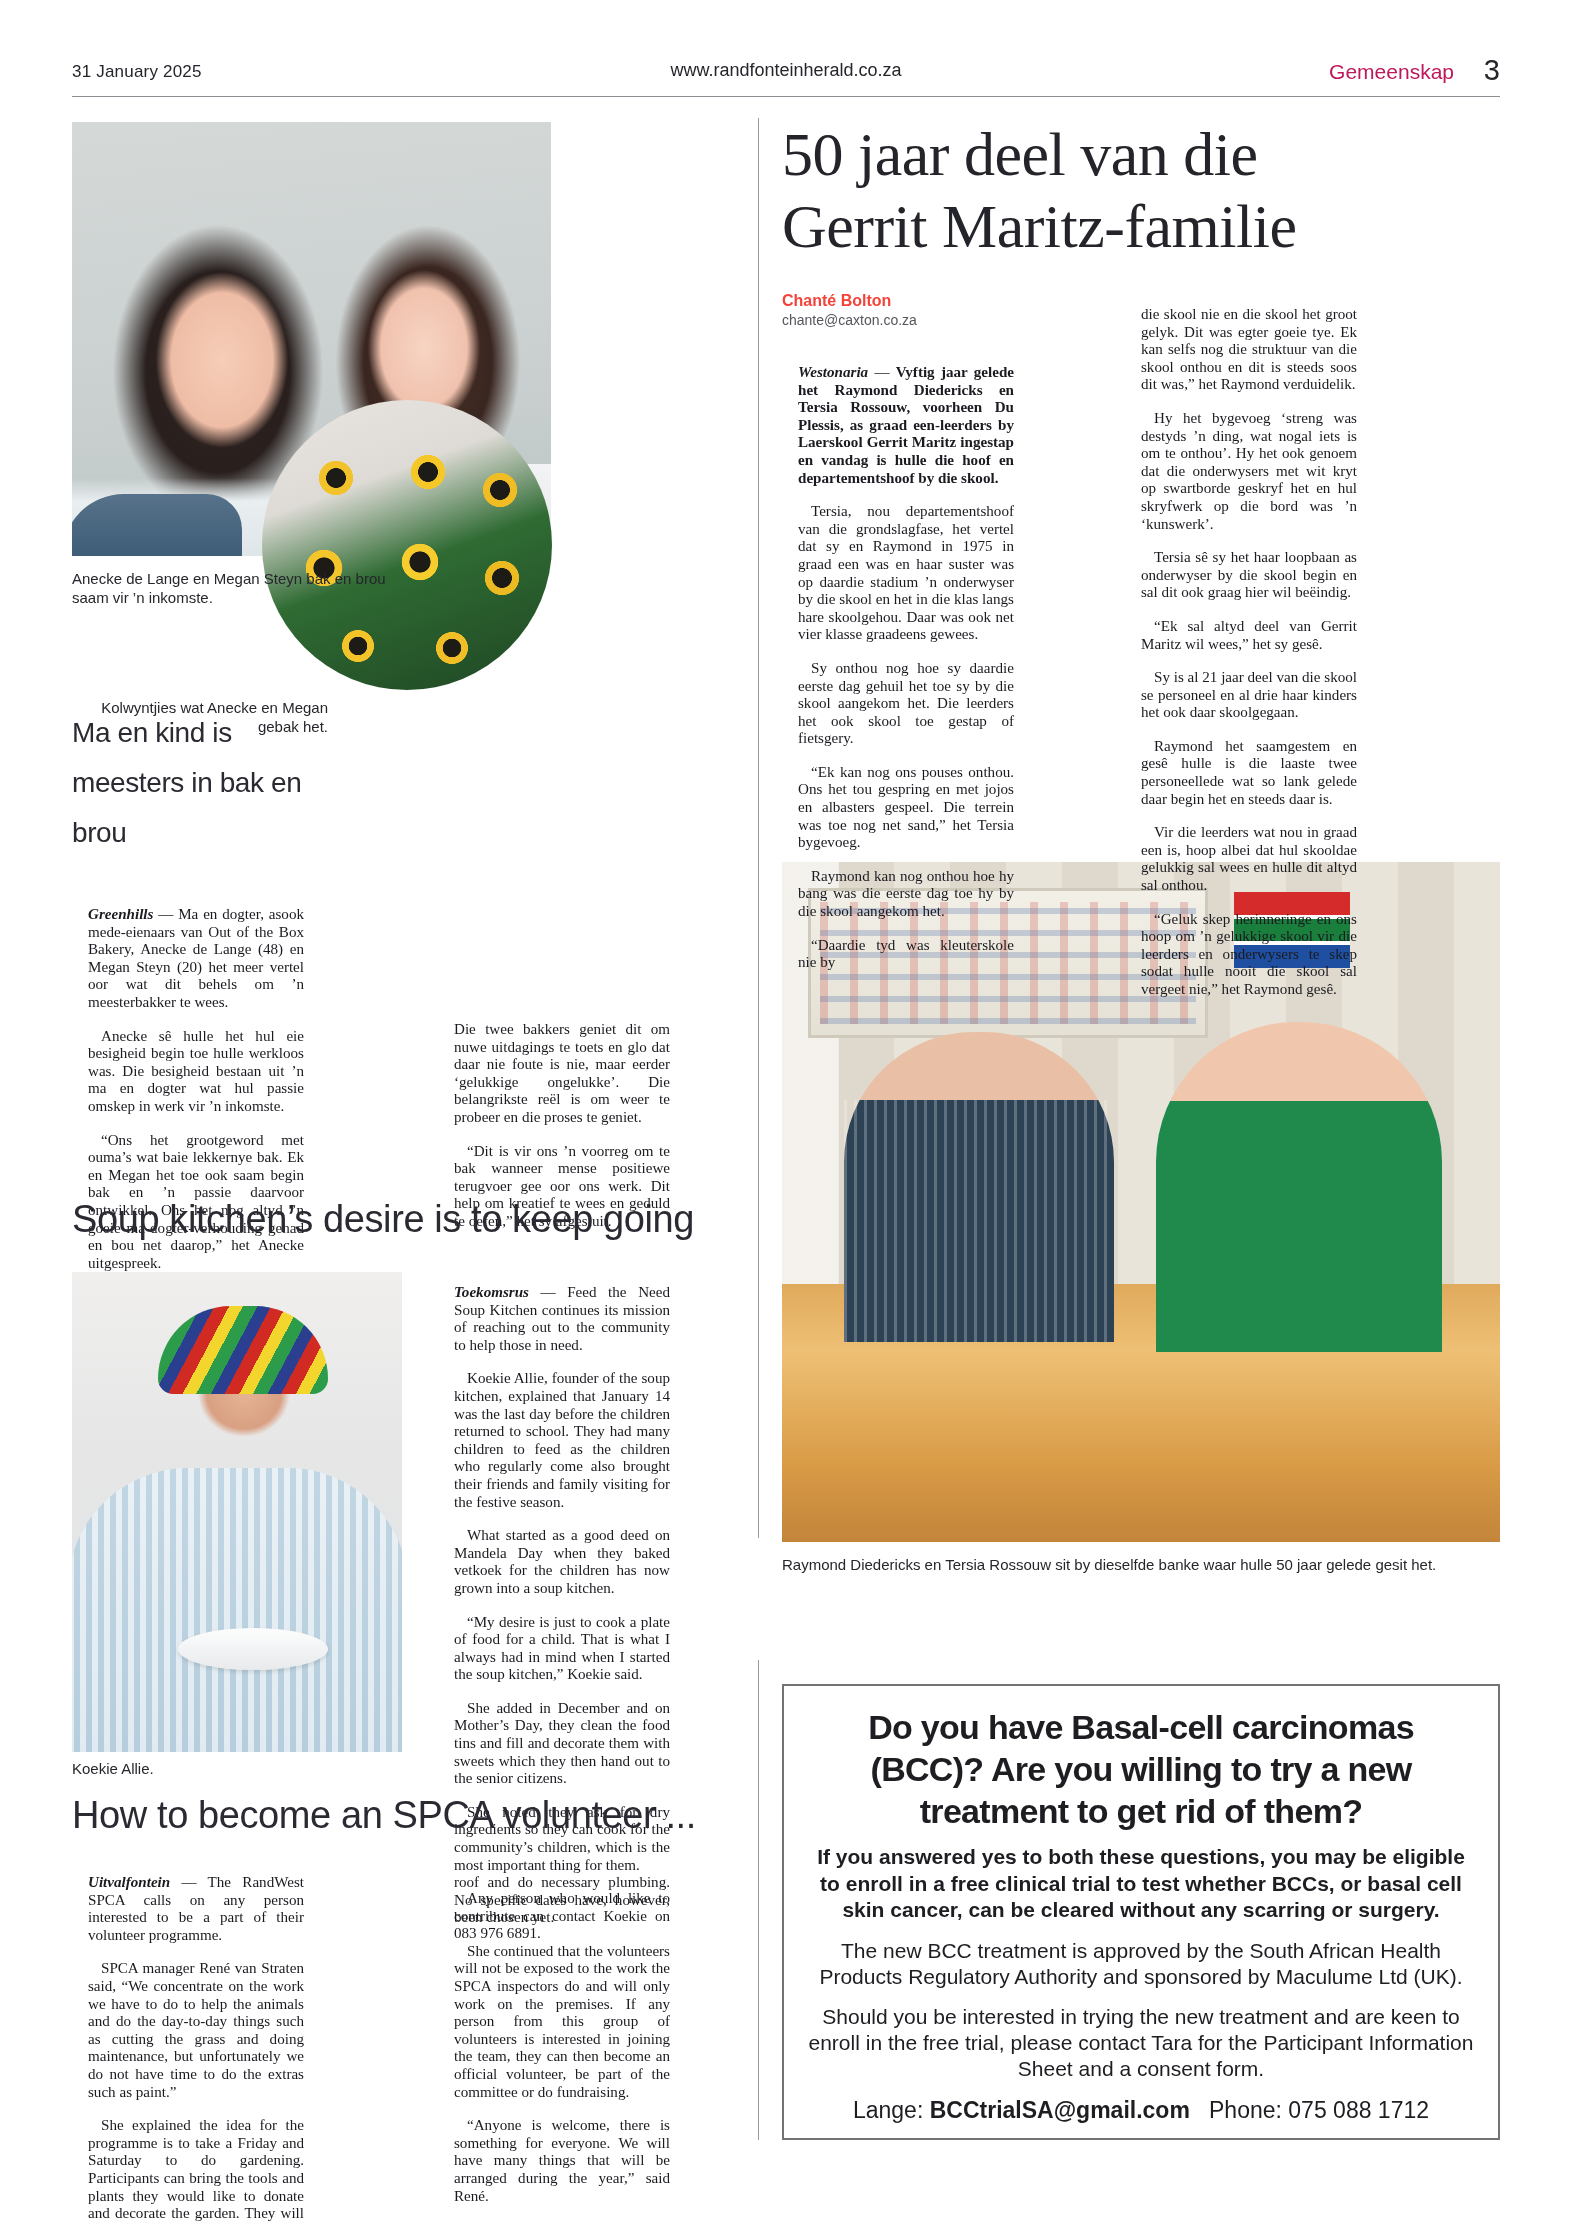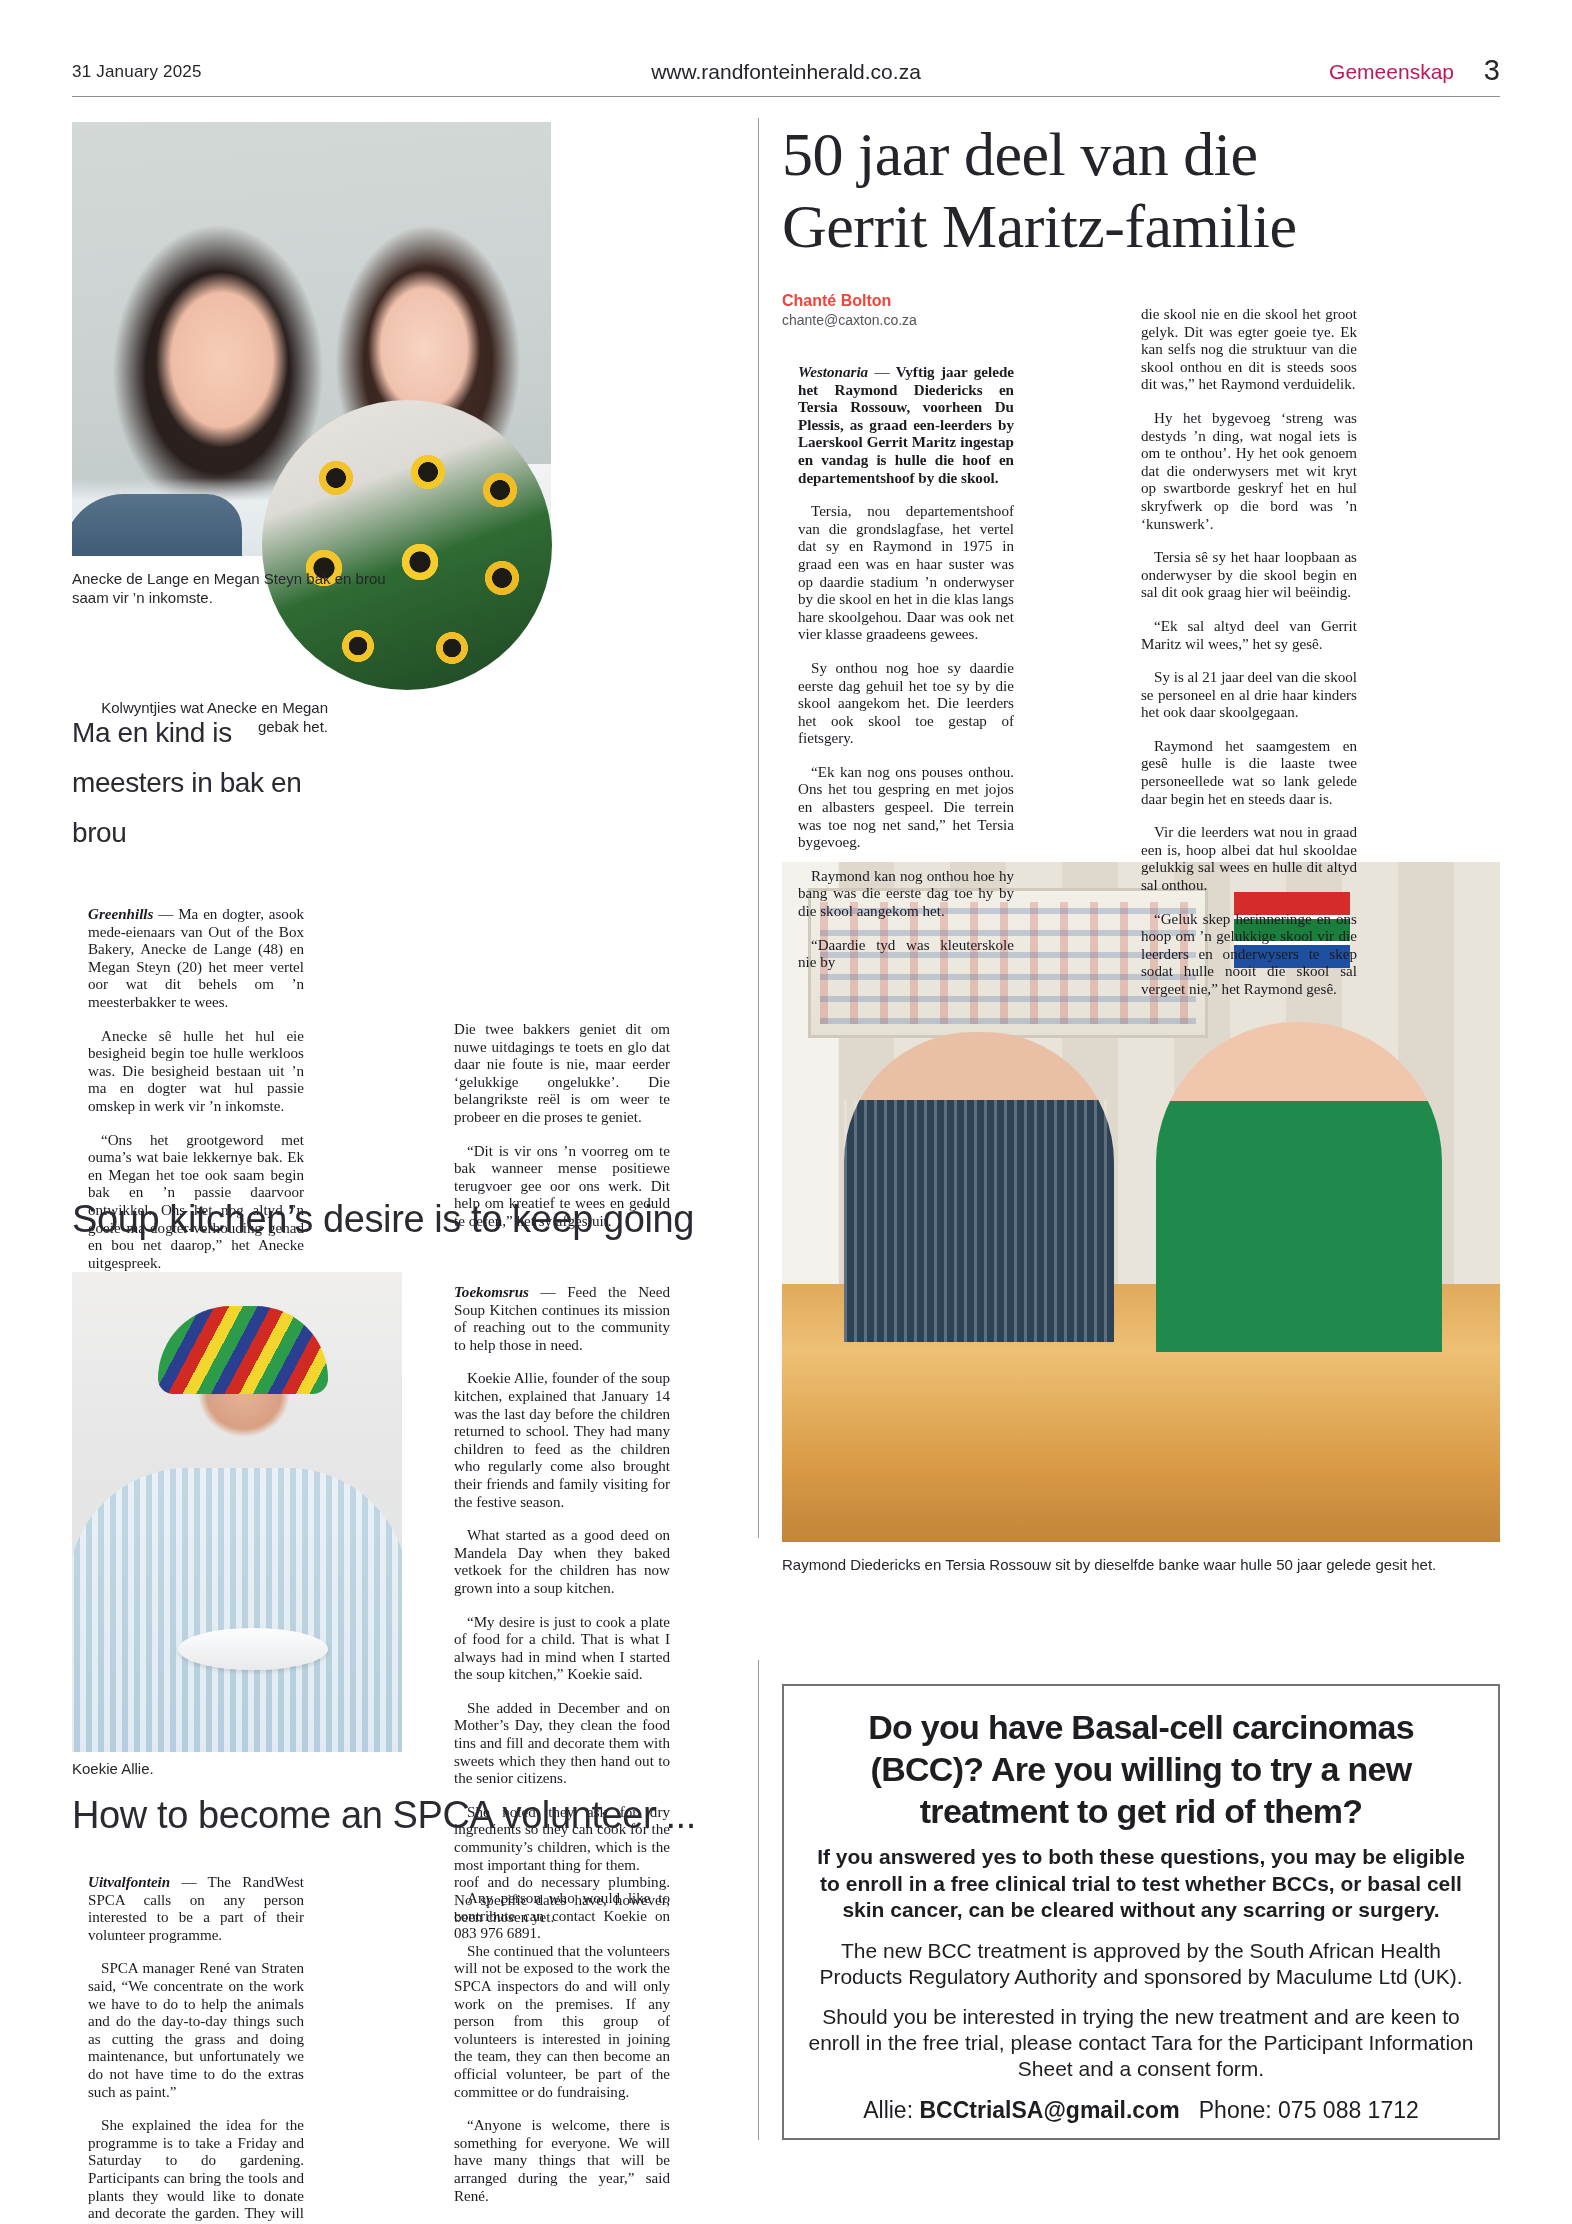--- a/index.html
+++ b/index.html
@@ -8,21 +8,21 @@
     background:#ffffff;
     font-family:"Liberation Serif",serif;
     color:#1c1c22;
     -webkit-font-smoothing:antialiased;
   }
   .page{position:relative;width:1572px;height:2224px;overflow:hidden;}
 
   
   .masthead{position:absolute;left:72px;top:58px;width:1428px;height:34px;}
   .mh-date{position:absolute;left:0;top:4px;font-family:"Liberation Sans",sans-serif;font-size:17px;color:#25252b;letter-spacing:.2px;}
-  .mh-url{position:absolute;left:0;right:0;top:2px;text-align:center;font-family:"Liberation Sans",sans-serif;font-size:21px;color:#25252b;}
+  .mh-url{position:absolute;left:0;right:0;top:2px;text-align:center;font-family:"Liberation Sans",sans-serif;font-size:18px;color:#25252b;}
   .mh-sec{position:absolute;right:46px;top:2px;font-family:"Liberation Sans",sans-serif;font-size:21px;color:#be185d;}
   .mh-pg{position:absolute;right:0;top:-4px;font-family:"Liberation Sans",sans-serif;font-size:29px;color:#25252b;}
   .mh-rule{position:absolute;left:72px;top:96px;width:1428px;height:1px;background:#8d8d93;}
 
   
   .vdiv{position:absolute;background:#9a9aa0;width:1px;}
 
   
   .body-col{
     font-family:"Liberation Serif",serif;
@@ -282,21 +282,21 @@
       <p class="">Vir die leerders wat nou in graad een is, hoop albei dat hul skooldae gelukkig sal wees en hulle dit altyd sal onthou.</p>
       <p class="">“Geluk skep herinneringe en ons hoop om ’n gelukkige skool vir die leerders en onderwysers te skep sodat hulle nooit die skool sal vergeet nie,” het Raymond gesê.</p>
     </div>
 
   <div class="advert">
     <p class="ad-h1">Do you have Basal-cell carcinomas (BCC)? Are you willing to try a new treatment to get rid of them?</p>
     <p class="ad-h2">If you answered yes to both these questions, you may be eligible to enroll in a free clinical trial to test whether BCCs, or basal cell skin cancer, can be cleared without any scarring or surgery.</p>
     <p class="ad-p">The new BCC treatment is approved by the South African Health Products Regulatory Authority and sponsored by Maculume Ltd (UK).</p>
     <p class="ad-p">Should you be interested in trying the new treatment and are keen to enroll in the free trial, please contact Tara for the Participant Information Sheet and a consent form.</p>
     <p class="ad-contact">
-      <span>Allie:</span>
+      <span>Lange:</span>
       <b>BCCtrialSA@gmail.com</b>
       &nbsp;
       <span>Phone:</span>
       <span>075 088 1712</span>
     </p>
   </div>
 
   <div class="vdiv" style="left:758px;top:118px;height:1420px;"></div>
   <div class="vdiv" style="left:758px;top:1660px;height:480px;"></div>
   <div class="vdiv" style="left:418px;top:1000px;height:0;"></div>

